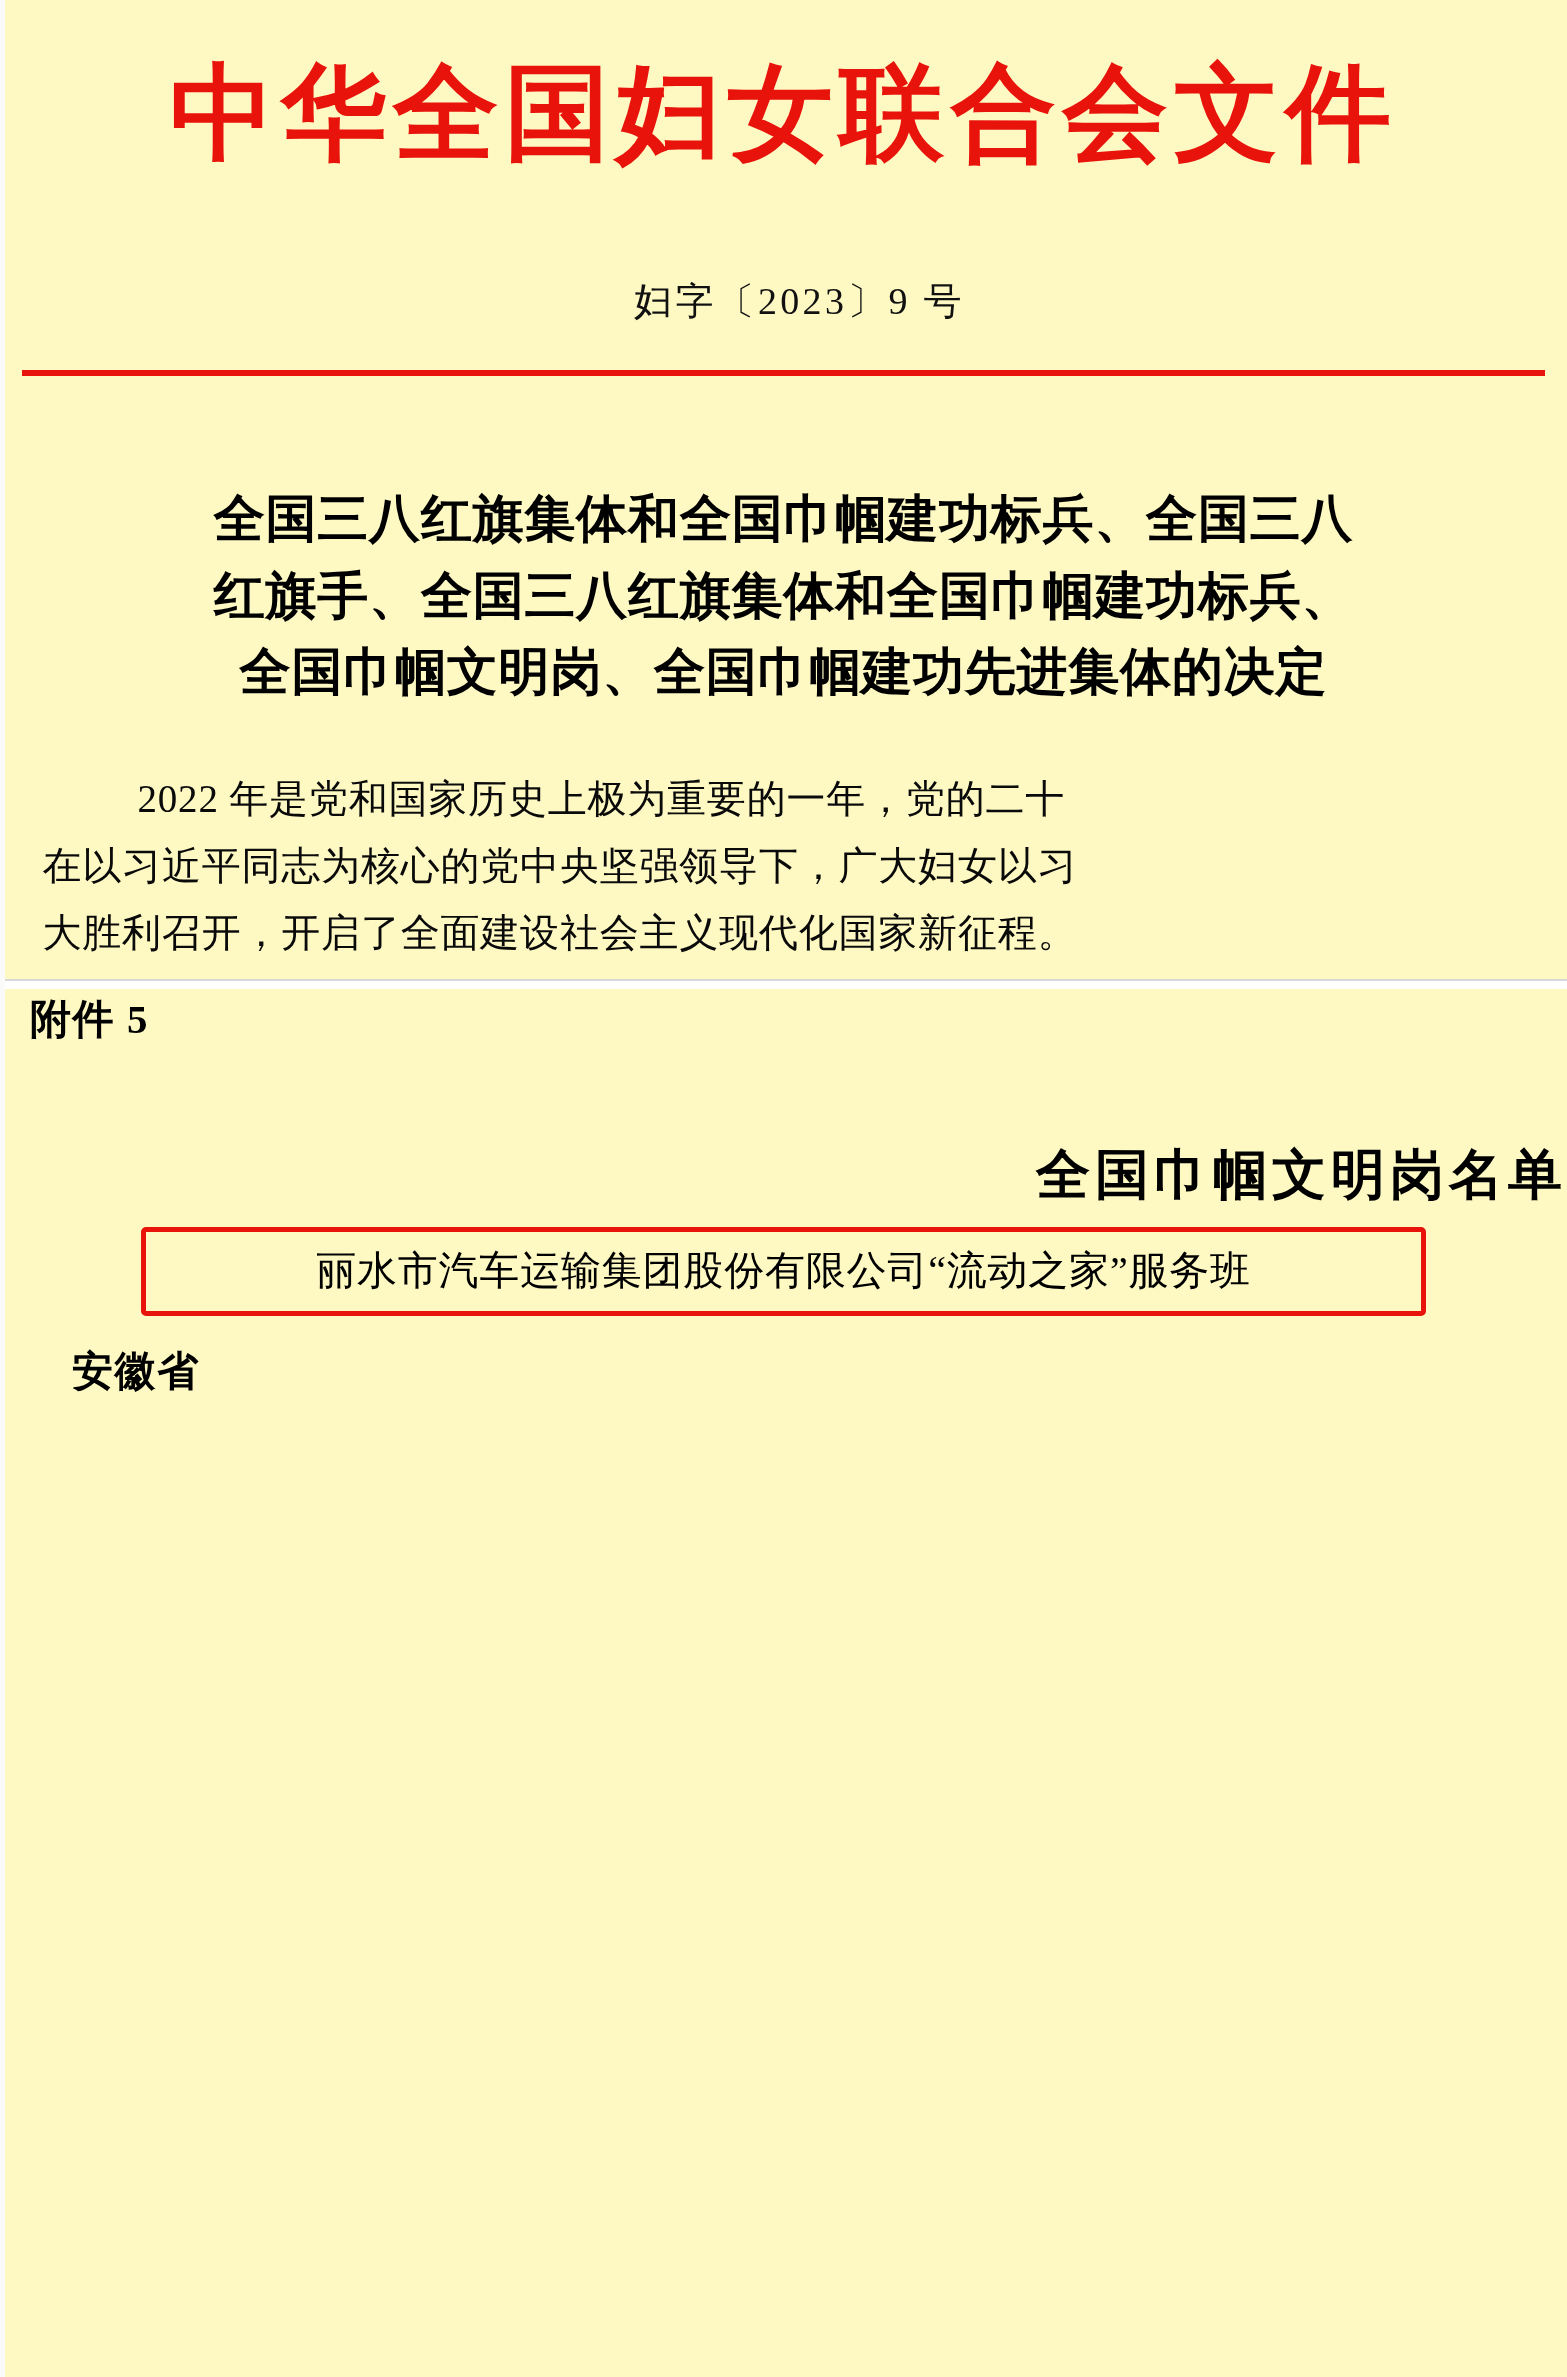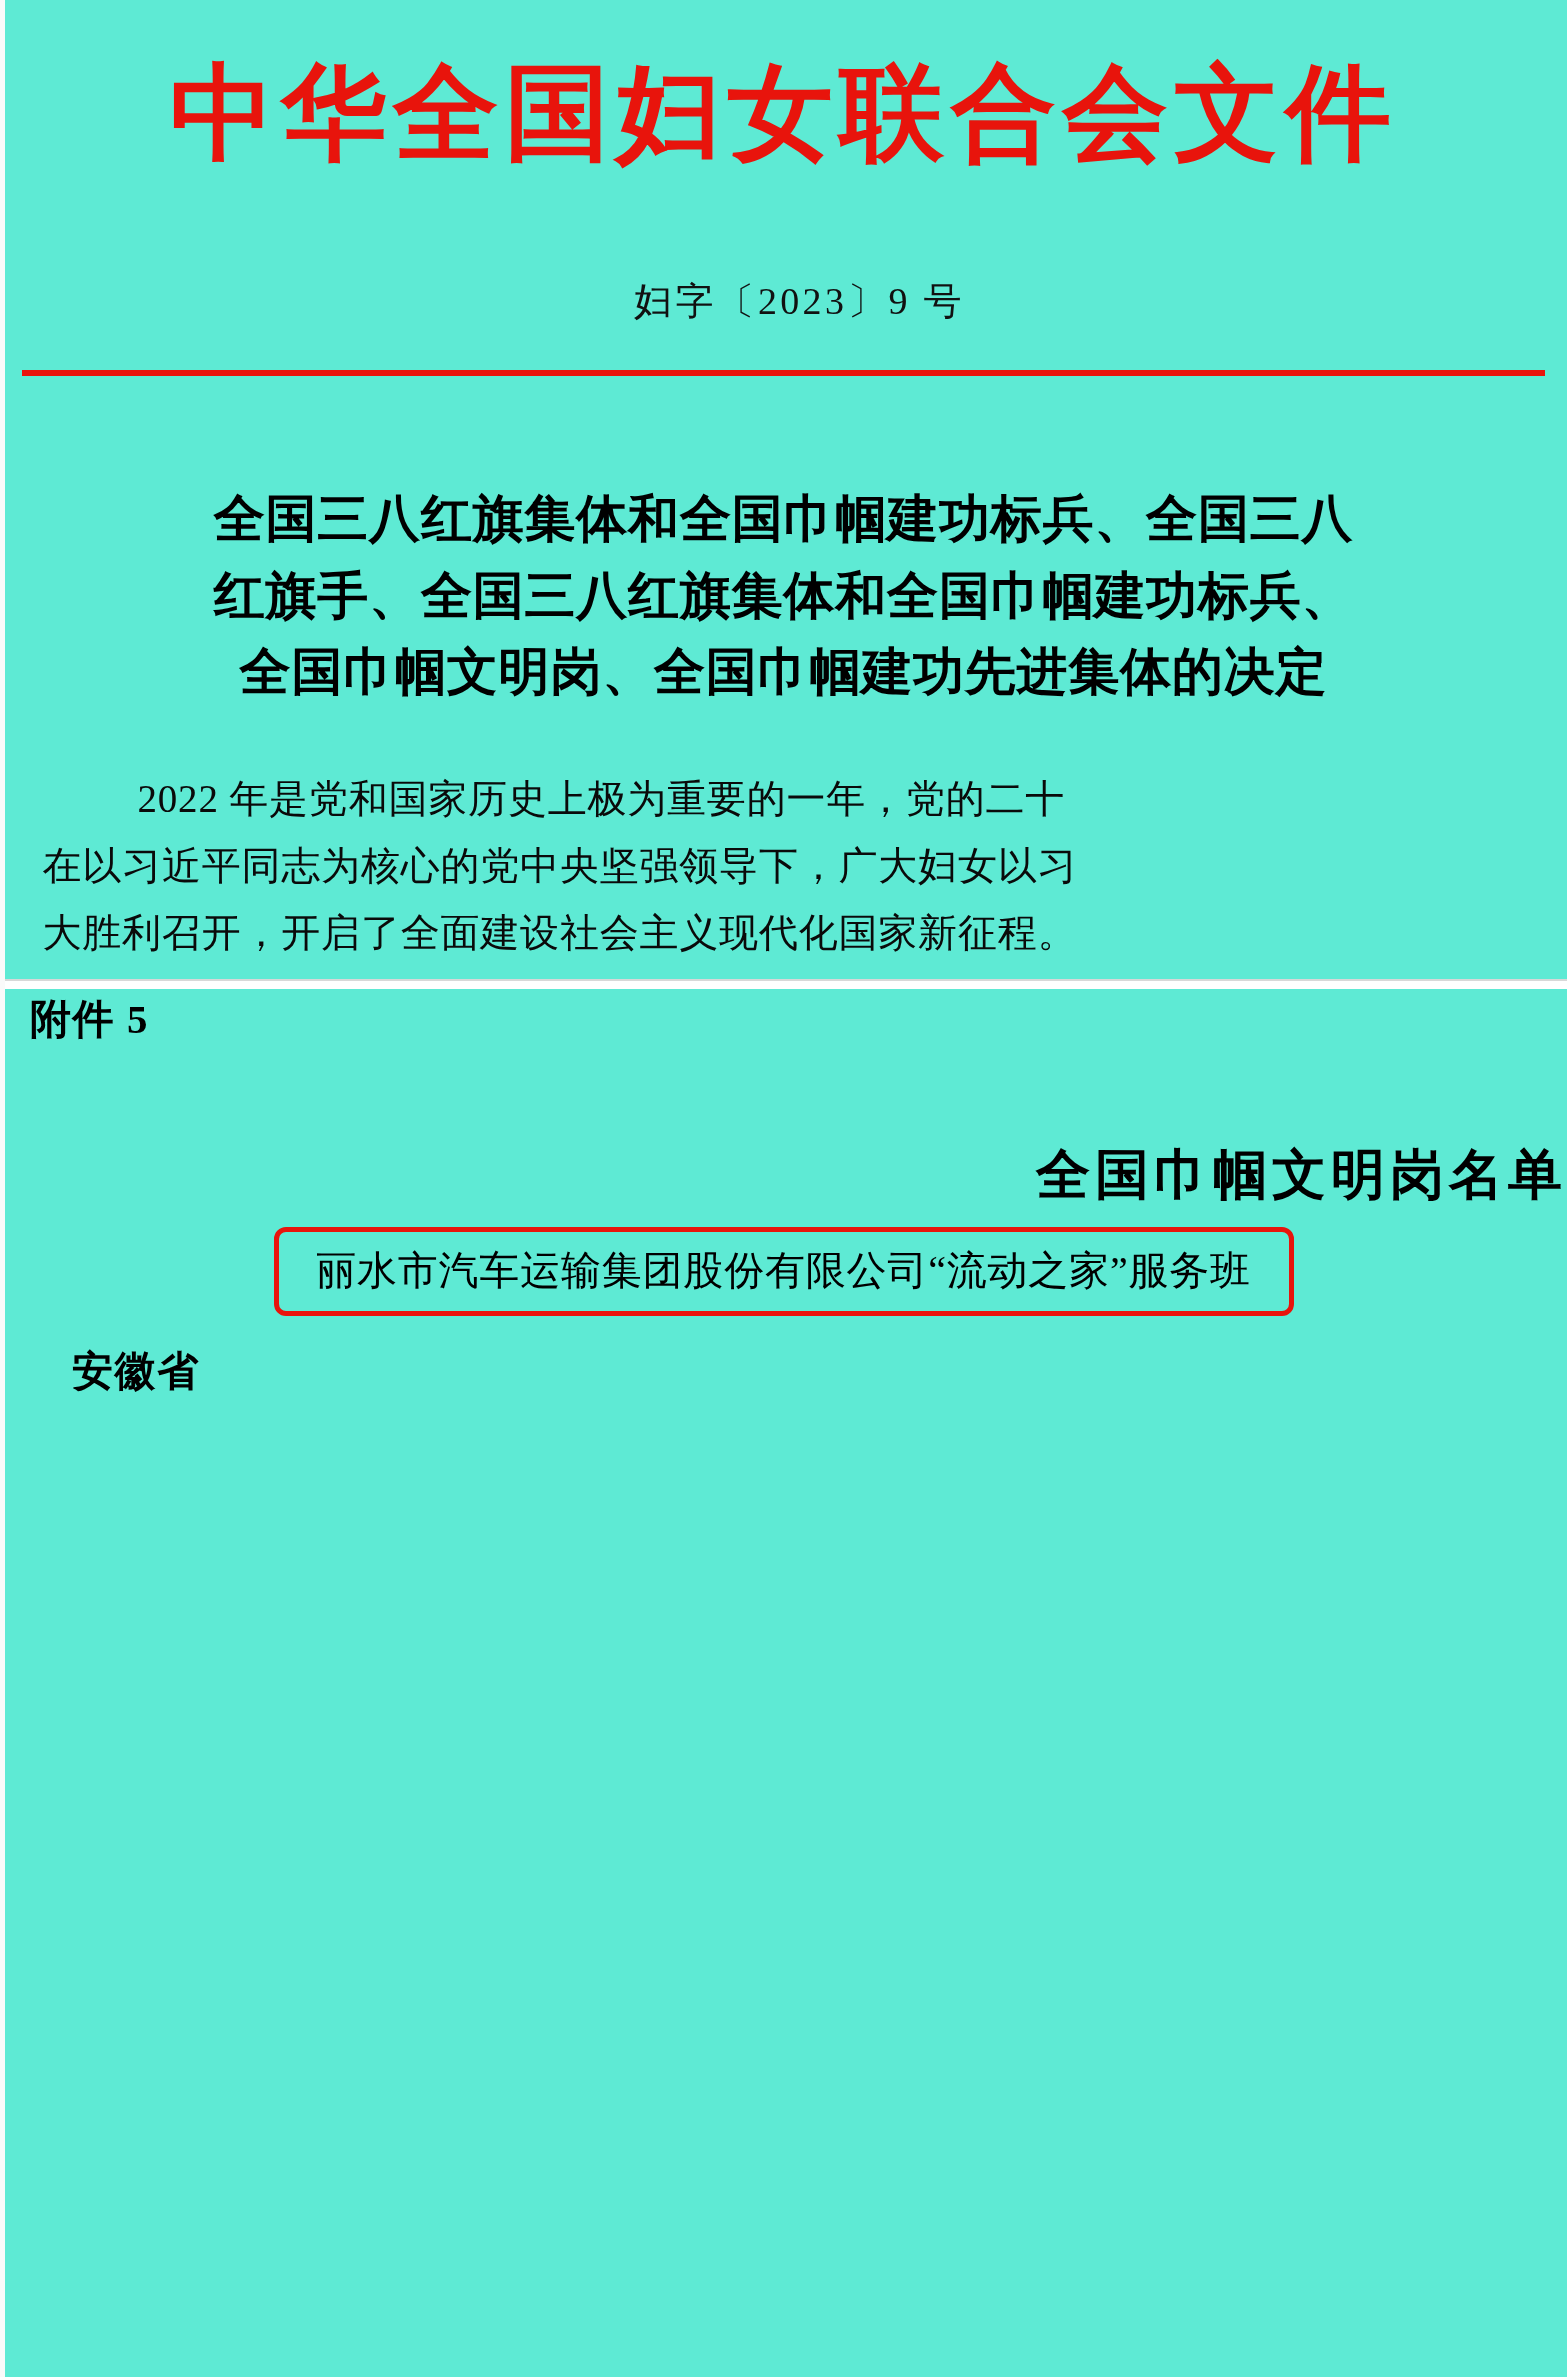--- a/index.html
+++ b/index.html
@@ -11,21 +11,21 @@
     width: 1567px;
     font-family: "Liberation Serif", "DejaVu Serif", serif;
     color: #000000;
     -webkit-font-smoothing: antialiased;
   }
 
   .page {
     position: relative;
     width: 1567px;
     height: 2377px;
-    background: #5eead4;
+    background: #fef9c3;
     overflow: hidden;
   }
 
   
   .doc-header {
     padding-top: 48px;
   }
 
   .doc-title-red {
     text-align: center;
@@ -129,24 +129,24 @@
   }
   .list-item.sub-indent {
     padding-left: 49px;
     text-align: center;
   }
 
   
   .highlight-row {
     position: relative;
     margin: 15px auto 0 auto;
-    width: 1020px;
+    width: 1285px;
     box-sizing: border-box;
     border: 5.8px solid #e8140c;
-    border-radius: 12px;
+    border-radius: 5px;
     padding: 11.5px 0 13px 0;
     text-align: center;
     font-size: 40px;
     letter-spacing: 0.8px;
     white-space: nowrap;
   }
 
   .province-label {
     margin: 28px 0 0 72px;
     font-size: 41px;

